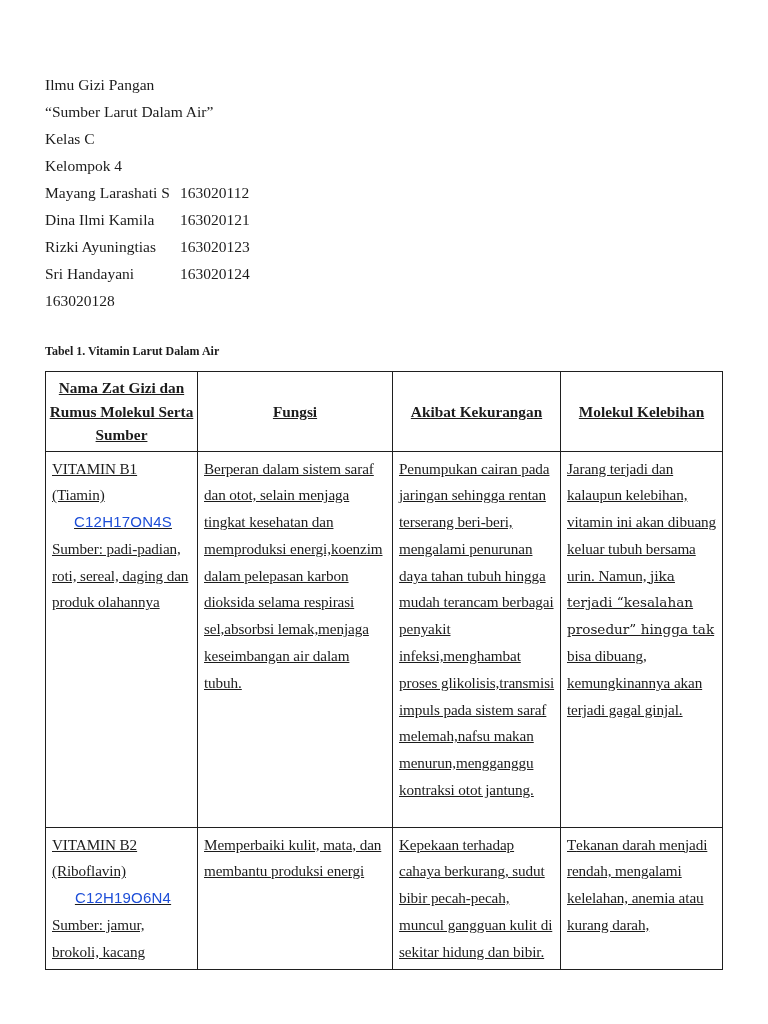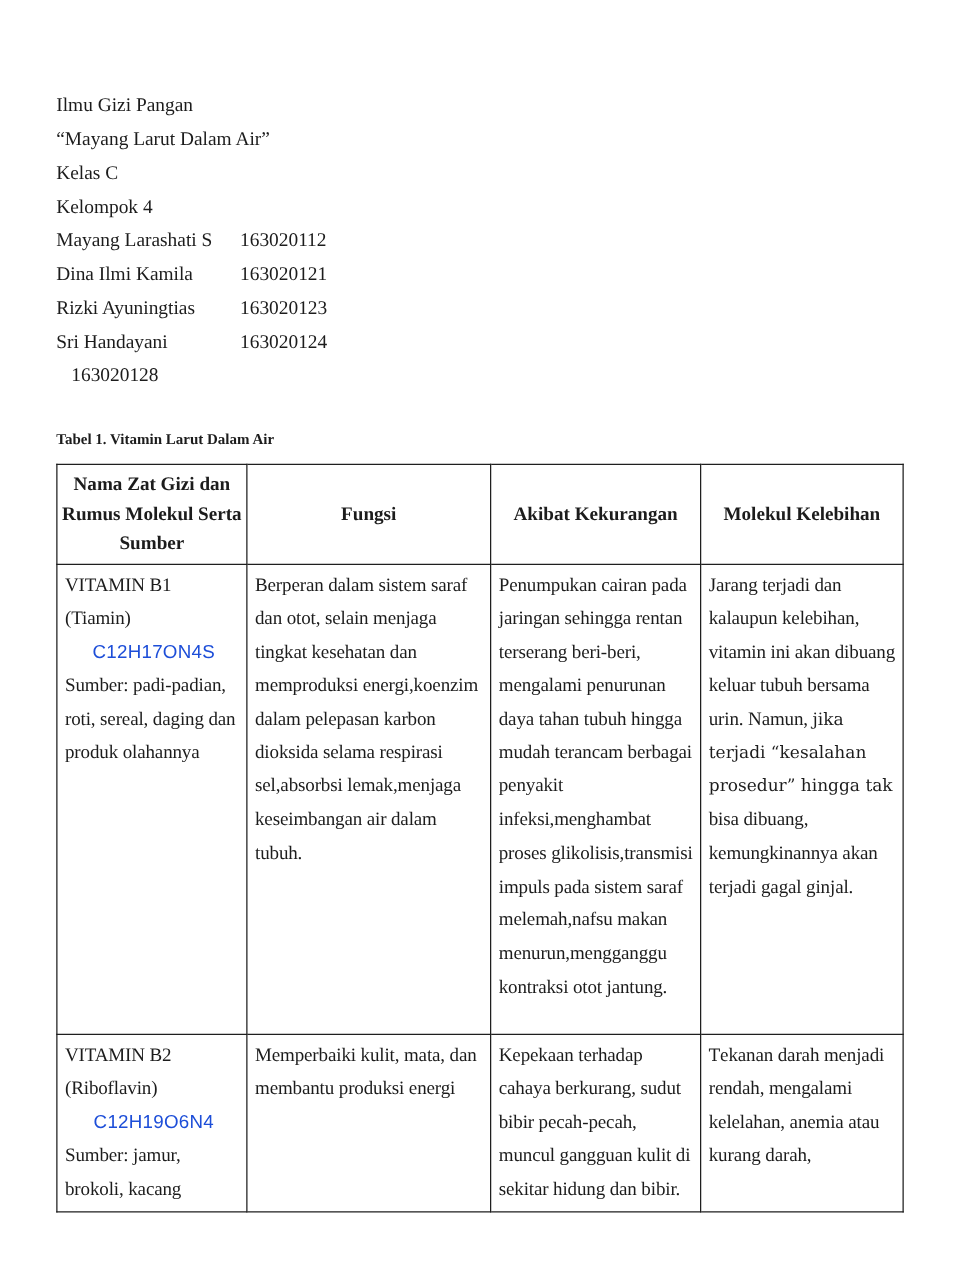--- a/index.html
+++ b/index.html
@@ -6,27 +6,27 @@
   body{width:768px;height:1024px;overflow:hidden;}
   .page{
     box-sizing:border-box;width:643px;height:1024px;
     padding:71px 65px 0 45px;
     font-family:"Liberation Serif", serif;
     color:#1c1c1c;
   }
   .hline{font-size:15.5px;line-height:27px;white-space:nowrap;}
   .member{display:flex;}
   .m-name{display:inline-block;width:135px;}
-  .m-id{display:inline-block;margin-left:12px;}
+  .m-id{display:inline-block;}
   .table-title{
     font-weight:bold;font-size:12px;line-height:20px;
     margin:27px 0 10px 0;
   }
   table.vitamin{
-    border-collapse:collapse;table-layout:fixed;width:677px;
+    border-collapse:collapse;table-layout:fixed;width:677px;text-decoration:underline;
   }
   table.vitamin th, table.vitamin td{
     border:1.6px solid #1f1f1f;
     box-sizing:border-box;
   }
   table.vitamin th{
     font-size:15.3px;font-weight:bold;text-align:center;vertical-align:middle;
     line-height:23.5px;padding:4px 2px;height:76px;
   }
   table.vitamin td{
@@ -44,21 +44,21 @@
     font-size:13.6px;letter-spacing:0;
   }
 </style>
 </head>
 <body>
 
 <div class="page">
 
   <div>
     <div class="hline">Ilmu Gizi Pangan</div>
-    <div class="hline">“Mayang Larut Dalam Air”</div>
+    <div class="hline">“Sumber Larut Dalam Air”</div>
     <div class="hline">Kelas C</div>
     <div class="hline">Kelompok 4</div>
 
     <div class="hline member">
       <span class="m-name">Mayang Larashati S</span>
       <span class="m-id">163020112</span>
     </div>
     <div class="hline member">
       <span class="m-name">Dina Ilmi Kamila</span>
       <span class="m-id">163020121</span>

